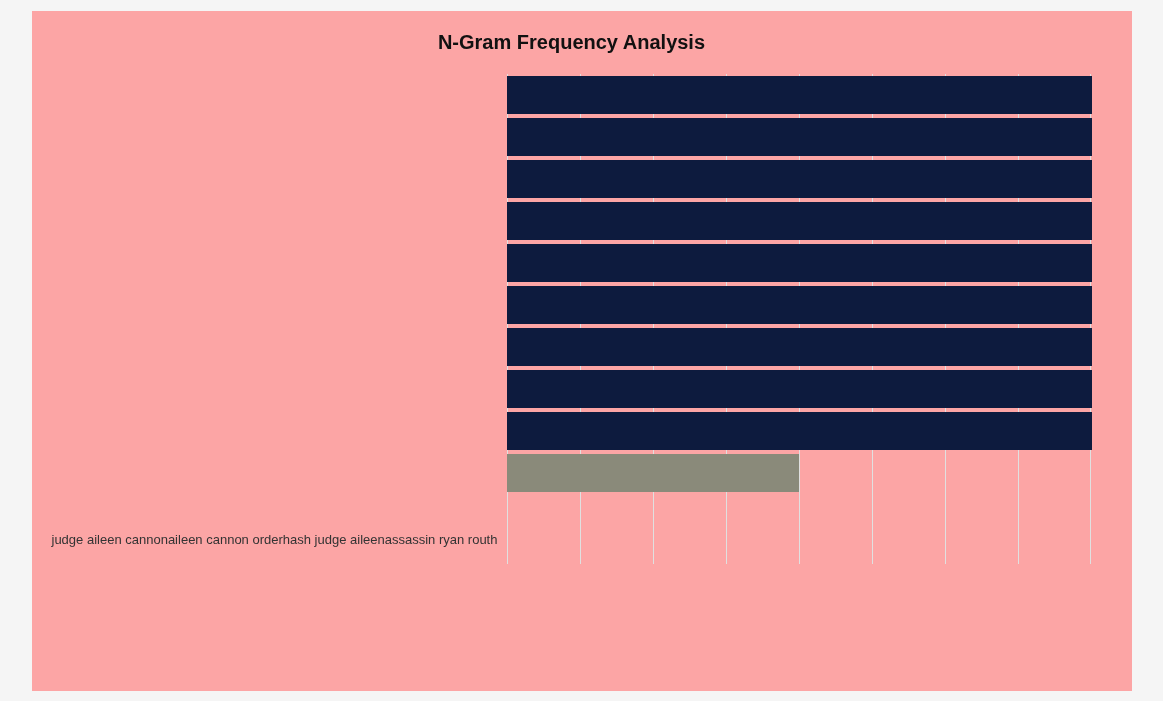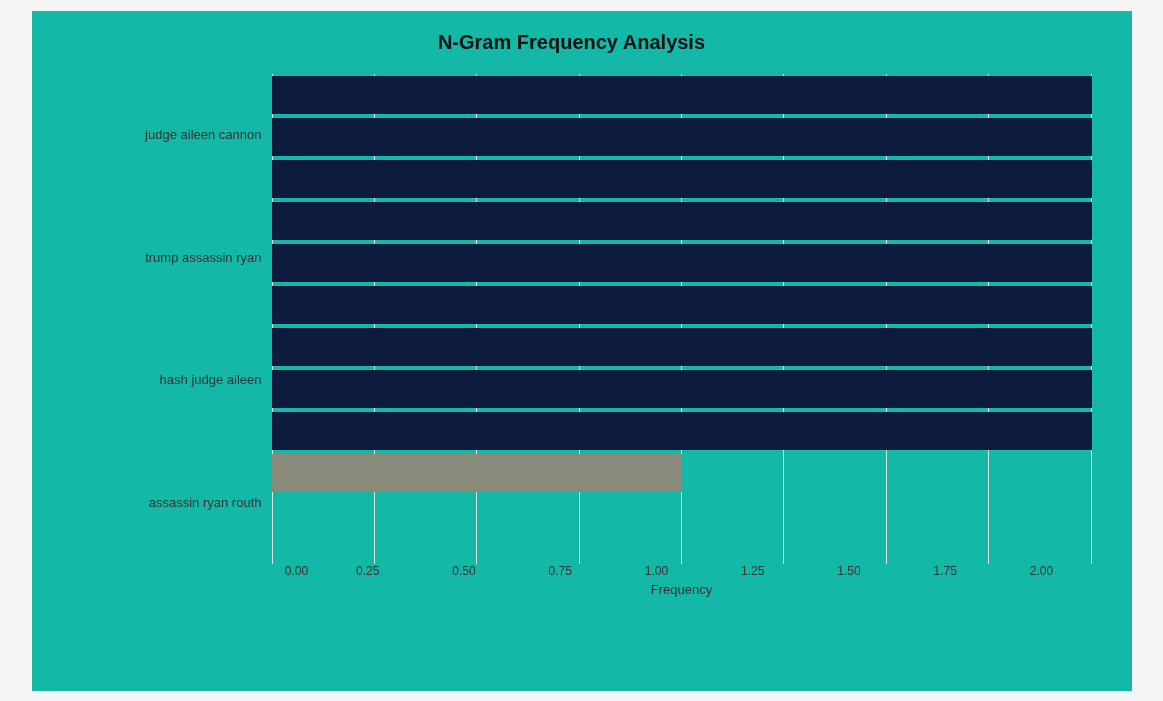--- a/index.html
+++ b/index.html
@@ -6,41 +6,40 @@
     body {
       background: #f5f5f5;
       font-family: Arial, sans-serif;
       width: 1163px;
       height: 701px;
       display: flex;
       align-items: center;
       justify-content: center;
     }
     .chart-container {
-      background: #14b8a6;
+      background: #fca5a5;
       width: 1100px;
       height: 680px;
       padding: 20px 40px 60px 20px;
       position: relative;
     }
     .chart-title {
       text-align: center;
       font-size: 20px;
       font-weight: bold;
       margin-bottom: 20px;
       color: #111;
     }
     .chart-area {
       display: flex;
       width: 100%;
       height: calc(100% - 80px);
     }
     .y-axis {
       display: flex;
-      flex-direction: column;
       justify-content: space-around;
       align-items: flex-end;
       padding-right: 10px;
       min-width: 220px;
       padding-bottom: 30px;
     }
     .y-label {
       font-size: 13px;
       color: #333;
       text-align: right;
@@ -123,21 +122,21 @@
     }
   </style>
 </head>
 <body>
 
 <div class="chart-container">
   <div class="chart-title">N-Gram Frequency Analysis</div>
   <div class="chart-area">
     <div class="y-axis" id="y-axis">
         <div class="y-label">judge aileen cannon</div>
-        <div class="y-label">trump assassin ryan</div>
+        <div class="y-label">aileen cannon order</div>
         <div class="y-label">hash judge aileen</div>
         <div class="y-label">assassin ryan routh</div>
       </div>
     <div class="plot-wrapper">
       <div class="grid-lines" id="grid-lines">
           <div class="grid-line"></div>
           <div class="grid-line"></div>
           <div class="grid-line"></div>
           <div class="grid-line"></div>
           <div class="grid-line"></div>
@@ -171,29 +170,15 @@
           <div class="bar-row">
             <div class="bar dark-navy" style="width: 100%;"></div>
           </div>
           <div class="bar-row">
             <div class="bar dark-navy" style="width: 100%;"></div>
           </div>
           <div class="bar-row">
             <div class="bar gray" style="width: 50%;"></div>
           </div>
         </div>
-      <div class="x-axis">
-        <div class="x-ticks" id="x-ticks">
-            <div class="x-tick-label">0.00</div>
-            <div class="x-tick-label">0.25</div>
-            <div class="x-tick-label">0.50</div>
-            <div class="x-tick-label">0.75</div>
-            <div class="x-tick-label">1.00</div>
-            <div class="x-tick-label">1.25</div>
-            <div class="x-tick-label">1.50</div>
-            <div class="x-tick-label">1.75</div>
-            <div class="x-tick-label">2.00</div>
-          </div>
-        <div class="x-title">Frequency</div>
-      </div>
     </div>
   </div>
 </div>
 
 </body></html>

